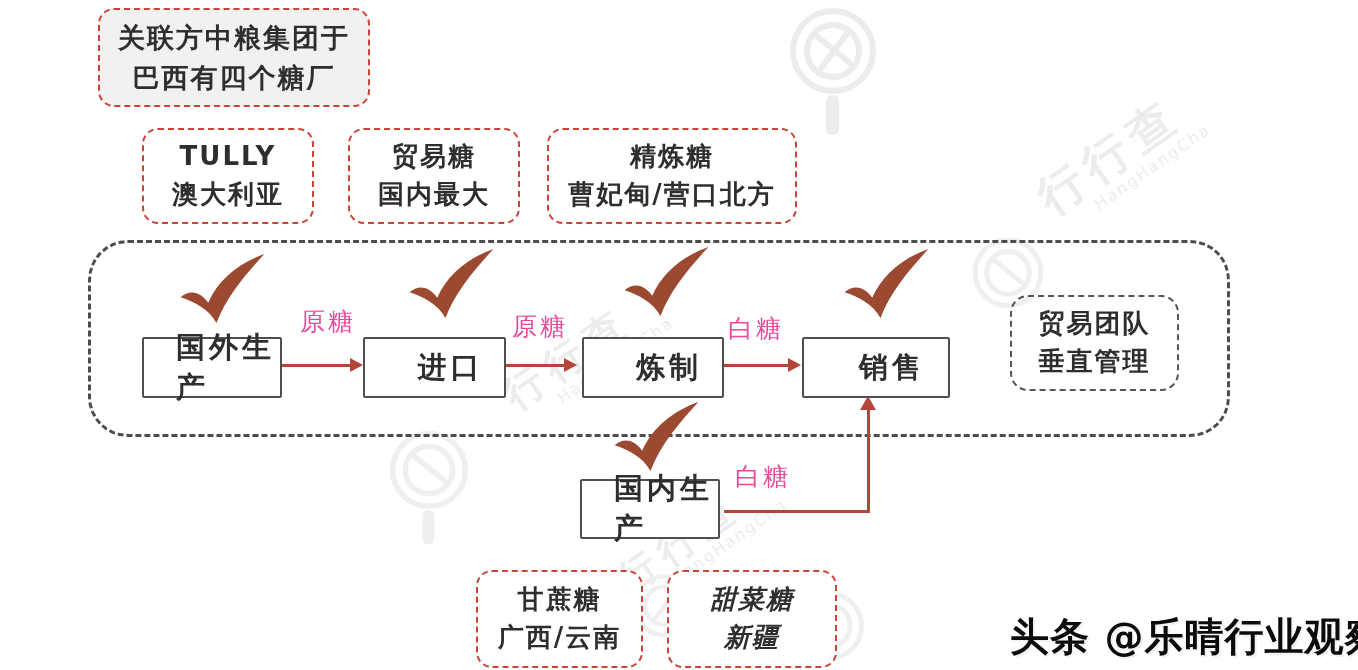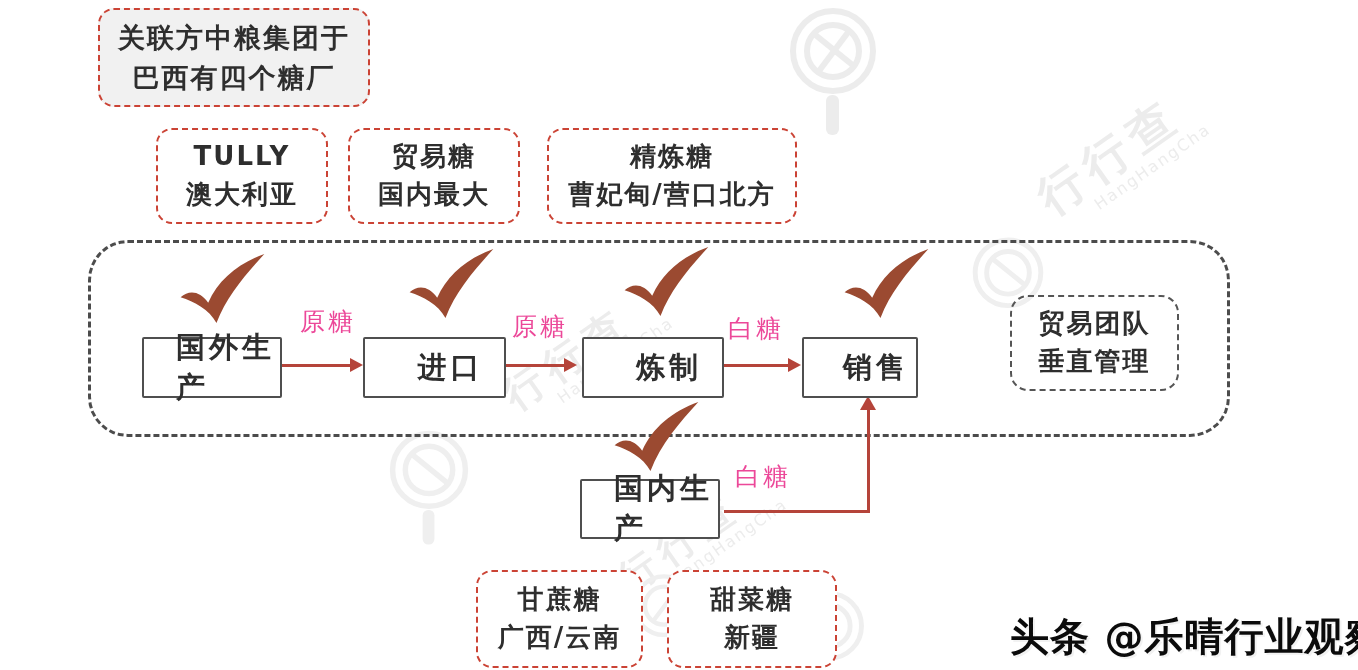--- a/index.html
+++ b/index.html
@@ -109,21 +109,21 @@
         <circle cx="48" cy="46" r="26"></circle>
       </g>
     </svg>
   </div>
 
   <div class="dbox note" style="left:98px;top:8px;width:268px;height:95px;">
     <span>关联方中粮集团于</span>
     <span>巴西有四个糖厂</span>
   </div>
 
-  <div class="dbox" style="left:156px;top:128px;width:168px;height:92px;">
+  <div class="dbox" style="left:142px;top:128px;width:168px;height:92px;">
     <span>TULLY</span>
     <span>澳大利亚</span>
   </div>
   <div class="dbox" style="left:348px;top:128px;width:168px;height:92px;">
     <span>贸易糖</span>
     <span>国内最大</span>
   </div>
   <div class="dbox" style="left:547px;top:128px;width:246px;height:92px;text-align:right;">
     <span>精炼糖</span>
     <span>曹妃甸/营口北方</span>
@@ -138,21 +138,21 @@
 
   <div class="fbox" style="left:142px;top:337px;width:140px;">
     <span>国外生产</span>
   </div>
   <div class="fbox" style="left:363px;top:337px;width:143px;font-family:Liberation Mono, monospace;">
     <span>进口</span>
   </div>
   <div class="fbox" style="left:582px;top:337px;width:142px;">
     <span>炼制</span>
   </div>
-  <div class="fbox" style="left:802px;top:337px;width:116px;justify-content:center;">
+  <div class="fbox" style="left:802px;top:337px;width:148px;justify-content:center;">
     <span>销售</span>
   </div>
   <div class="fbox" style="left:580px;top:479px;width:140px;height:60px;">
     <span>国内生产</span>
   </div>
 
   <div class="check" style="left:176px;top:252px;">
     <svg viewBox="0 0 100 80">
         <path d="M5 49 C14 41, 26 42, 35 55 C46 30, 68 12, 96 2 C76 24, 55 48, 44 77 C36 62, 20 54, 5 49 Z" fill="#9b4a31"></path>
       </svg>
@@ -192,20 +192,20 @@
 
   <div class="aline-h" style="left:724px;top:510px;width:146px;"></div>
   <div class="aline-v" style="left:867px;top:408px;height:104px;"></div>
   <div class="ahead-u" style="left:860px;top:396px;"></div>
   <div class="elabel" style="left:735px;top:460px;">白糖</div>
 
   <div class="dbox" style="left:476px;top:570px;width:163px;height:94px;">
     <span>甘蔗糖</span>
     <span>广西/云南</span>
   </div>
-  <div class="dbox" style="left:667px;top:570px;width:166px;height:94px;">
+  <div class="dbox" style="left:667px;top:570px;width:166px;height:94px;font-style:italic;">
     <span>甜菜糖</span>
     <span>新疆</span>
   </div>
 
   <div class="credit">头条 @乐晴行业观察</div>
 
 </div>
 
 </body></html>

